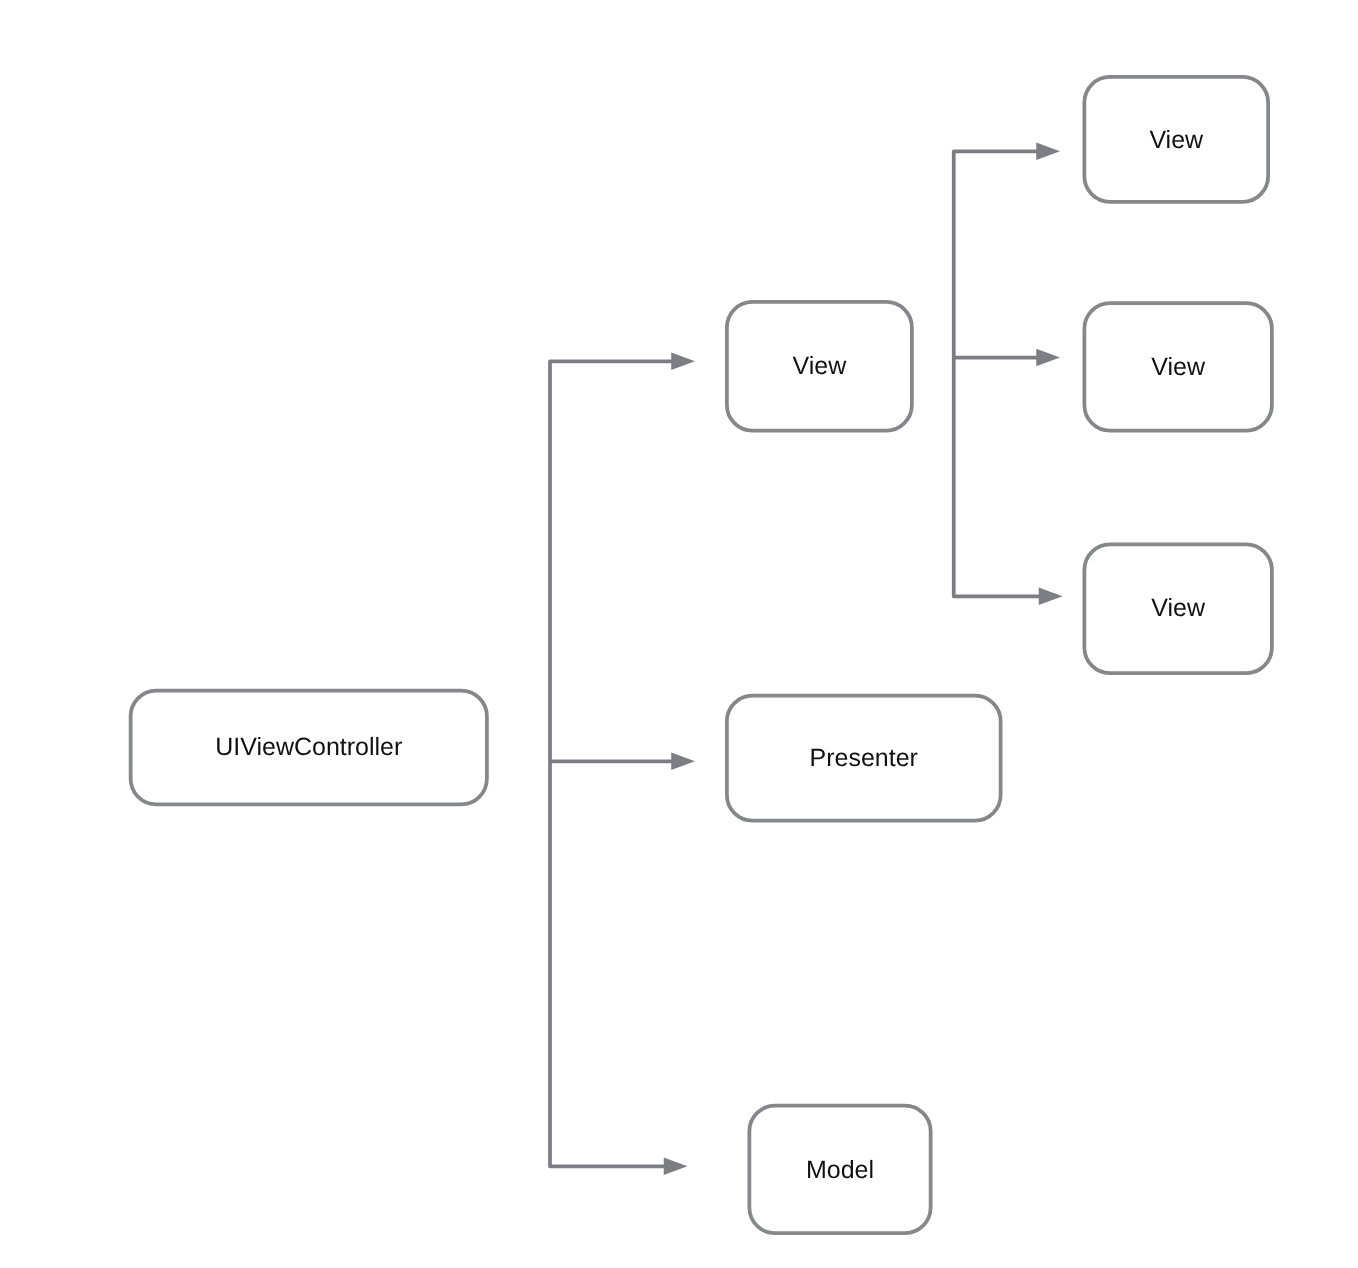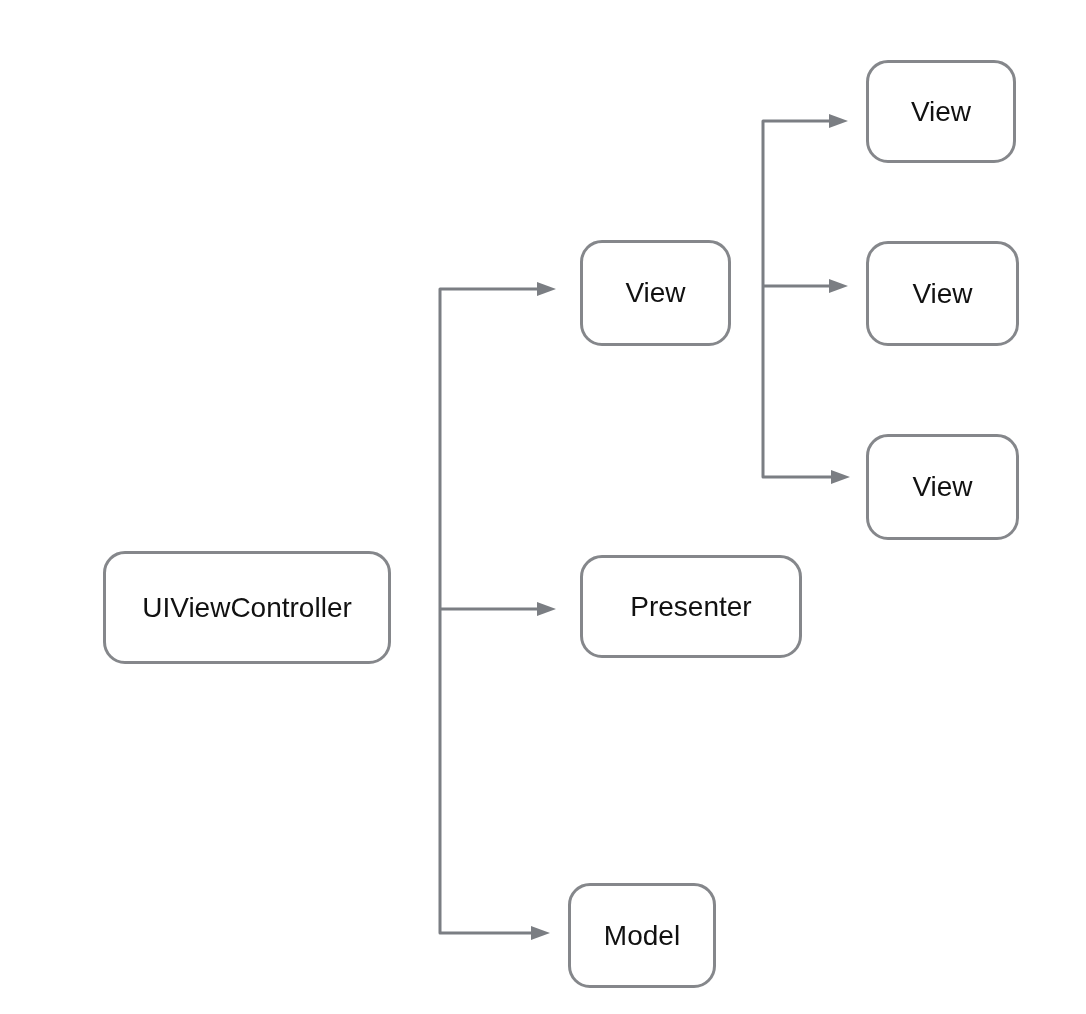--- a/index.html
+++ b/index.html
@@ -38,21 +38,21 @@
     position: absolute;
     box-sizing: border-box;
     border: 3px solid var(--node-border, #85878b);
     border-radius: 22px;
     background: #ffffff;
     display: flex;
     align-items: center;
     justify-content: center;
   }
   .node-label {
-    font-size: 28px;
+    font-size: 20px;
     line-height: 1;
     color: var(--node-text, #111111);
     white-space: nowrap;
   }
 </style>
 </head>
 <body>
 
 <div class="canvas">
 
@@ -66,33 +66,33 @@
       <polygon points="550,933 531,926 531,940"></polygon>
 
       <path d="M830 121 L763 121 L763 477 L832 477"></path>
       <line x1="763" y1="286" x2="830" y2="286"></line>
       <polygon points="848,121 829,114 829,128"></polygon>
       <polygon points="848,286 829,279 829,293"></polygon>
       <polygon points="850,477 831,470 831,484"></polygon>
     </g>
   </svg>
 
-  <div class="node" style="left:103px; top:551px; width:288px; height:113px;">
+  <div class="node" style="left:103px; top:551px; width:288px; height:94px;">
     <span class="node-label">UIViewController</span>
   </div>
 
   <div class="node" style="left:580px; top:240px; width:151px; height:106px;">
     <span class="node-label">View</span>
   </div>
 
   <div class="node" style="left:580px; top:555px; width:222px; height:103px;">
     <span class="node-label">Presenter</span>
   </div>
 
-  <div class="node" style="left:568px; top:883px; width:148px; height:105px;">
+  <div class="node" style="left:598px; top:883px; width:148px; height:105px;">
     <span class="node-label">Model</span>
   </div>
 
   <div class="node" style="left:866px; top:60px; width:150px; height:103px;">
     <span class="node-label">View</span>
   </div>
 
   <div class="node" style="left:866px; top:241px; width:153px; height:105px;">
     <span class="node-label">View</span>
   </div>

